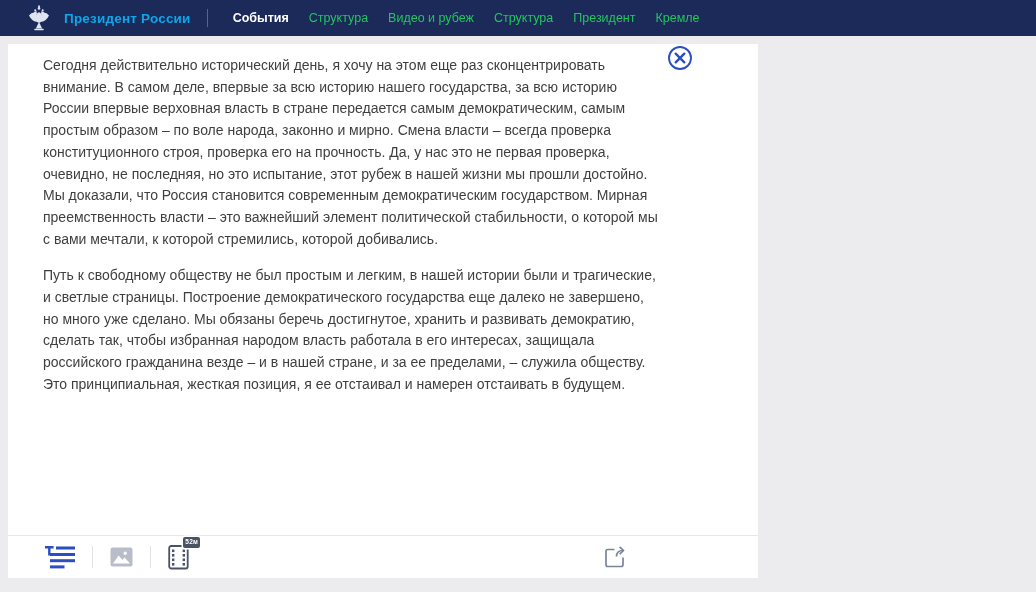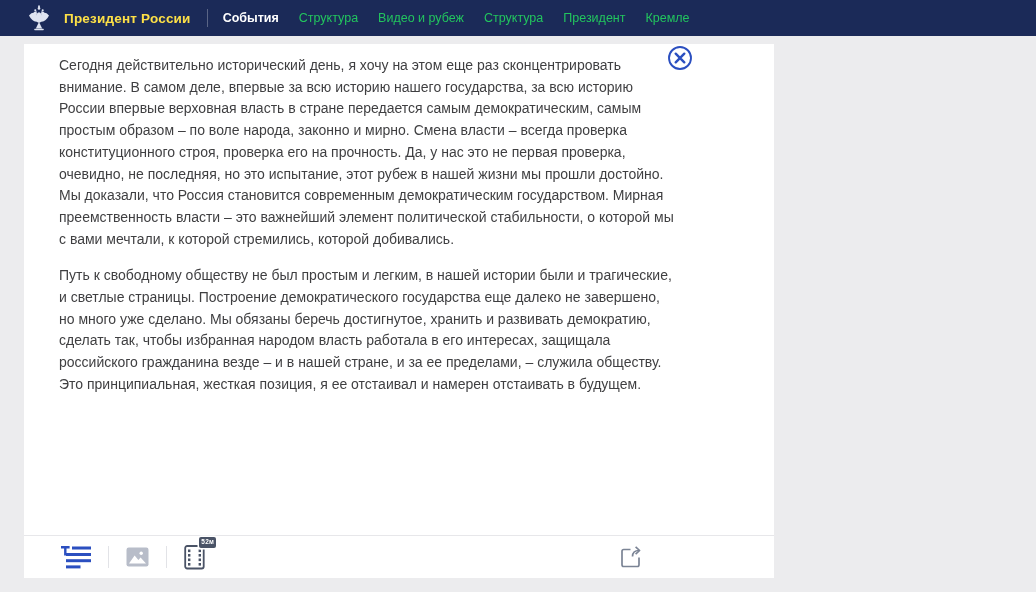--- a/index.html
+++ b/index.html
@@ -7,30 +7,29 @@
     width:1036px;height:592px;overflow:hidden;position:relative;
     background:#ececee;
     font-family:"Liberation Sans","DejaVu Sans",sans-serif;
   }
   
   .header{
     position:absolute;top:0;left:0;width:1036px;height:36px;
     background:#1b2a58;display:flex;align-items:center;
   }
   .logo{margin-left:27px;width:24px;height:26px;display:flex;align-items:center;justify-content:center;cursor:pointer;}
-  .brand{margin-left:13px;color:#fde047;font-size:13.5px;font-weight:bold;letter-spacing:.2px;cursor:pointer;text-align:center;}
+  .brand{margin-left:13px;color:#0ea5e9;font-size:13.5px;font-weight:bold;letter-spacing:.2px;cursor:pointer;text-align:center;}
   .hdr-sep{width:1px;height:18px;background:rgba(255,255,255,.28);margin:0 15px 0 16px;}
-  .nav{display:flex;align-items:center;list-style:none;margin:0;padding:0;}
+  .nav{display:flex;align-items:center;list-style:none;margin:10px;padding:0;}
   .nav li{color:#22c55e;font-size:12.5px;margin-right:20px;cursor:pointer;white-space:nowrap;}
   .nav li.active{color:#ffffff;font-weight:bold;}
   
   .panel{
     position:absolute;left:8px;top:44px;width:750px;height:534px;
     background:#ffffff;
-    margin-left:16px;
   }
   .article{
     position:absolute;left:35px;top:11px;width:617px;height:478px;
     overflow:hidden;
   }
   .article p{
     margin:0 0 15px 0;color:#3f3f41;font-size:14px;line-height:21.7px;
   }
   .close-btn{
     position:absolute;left:666px;top:44px;width:28px;height:28px;

